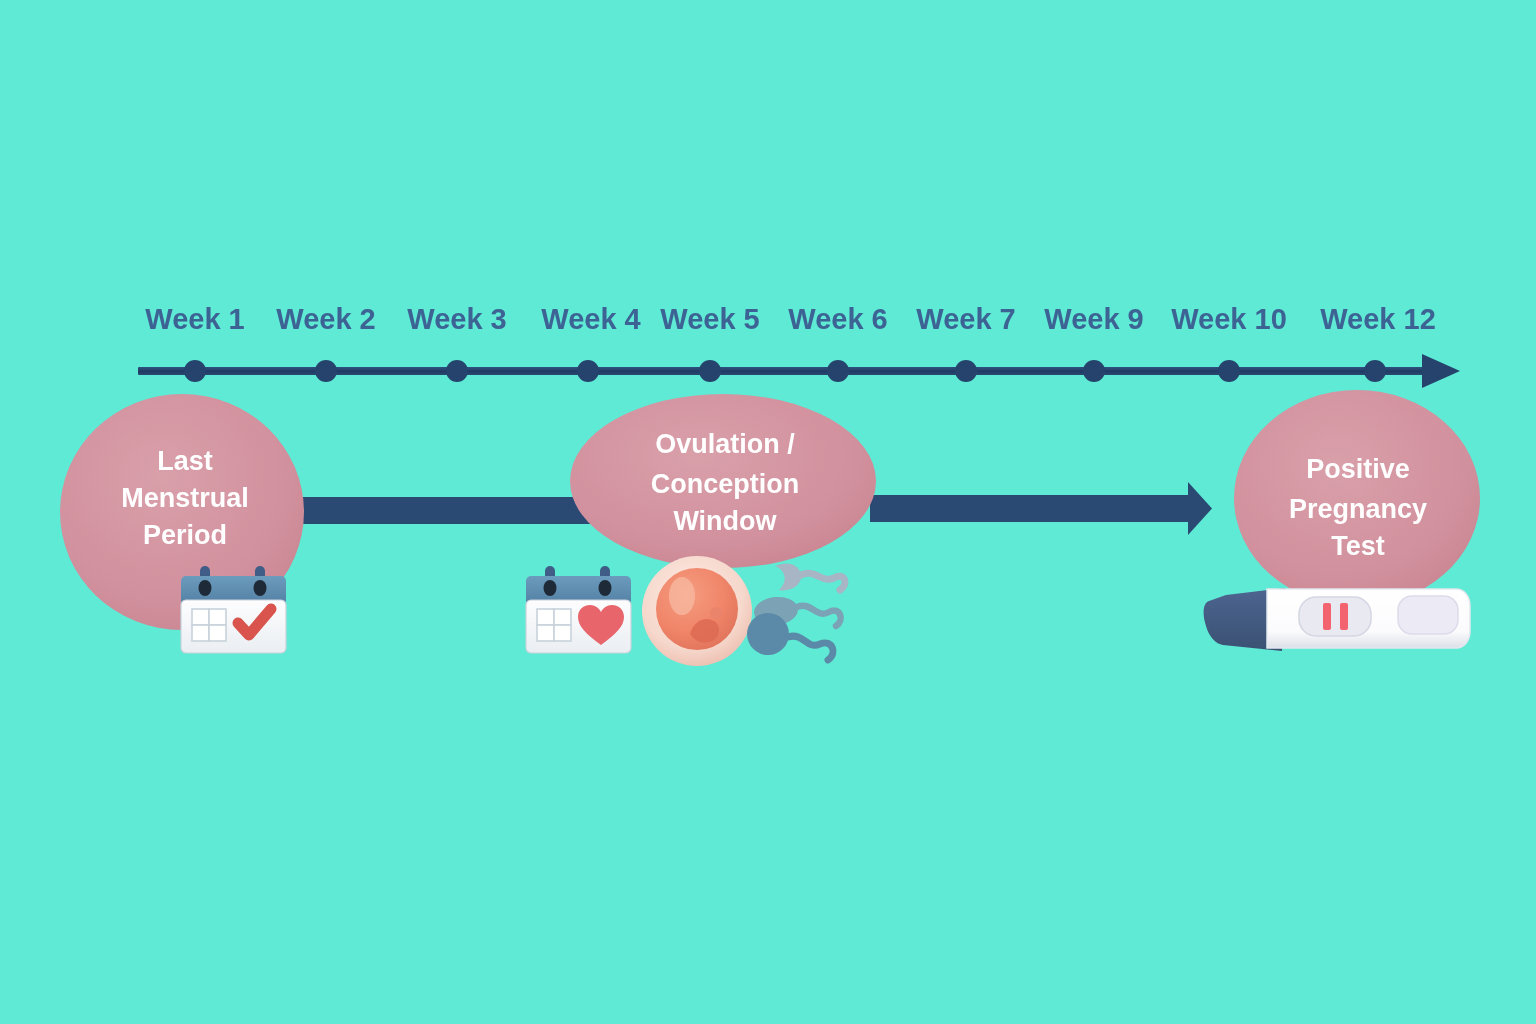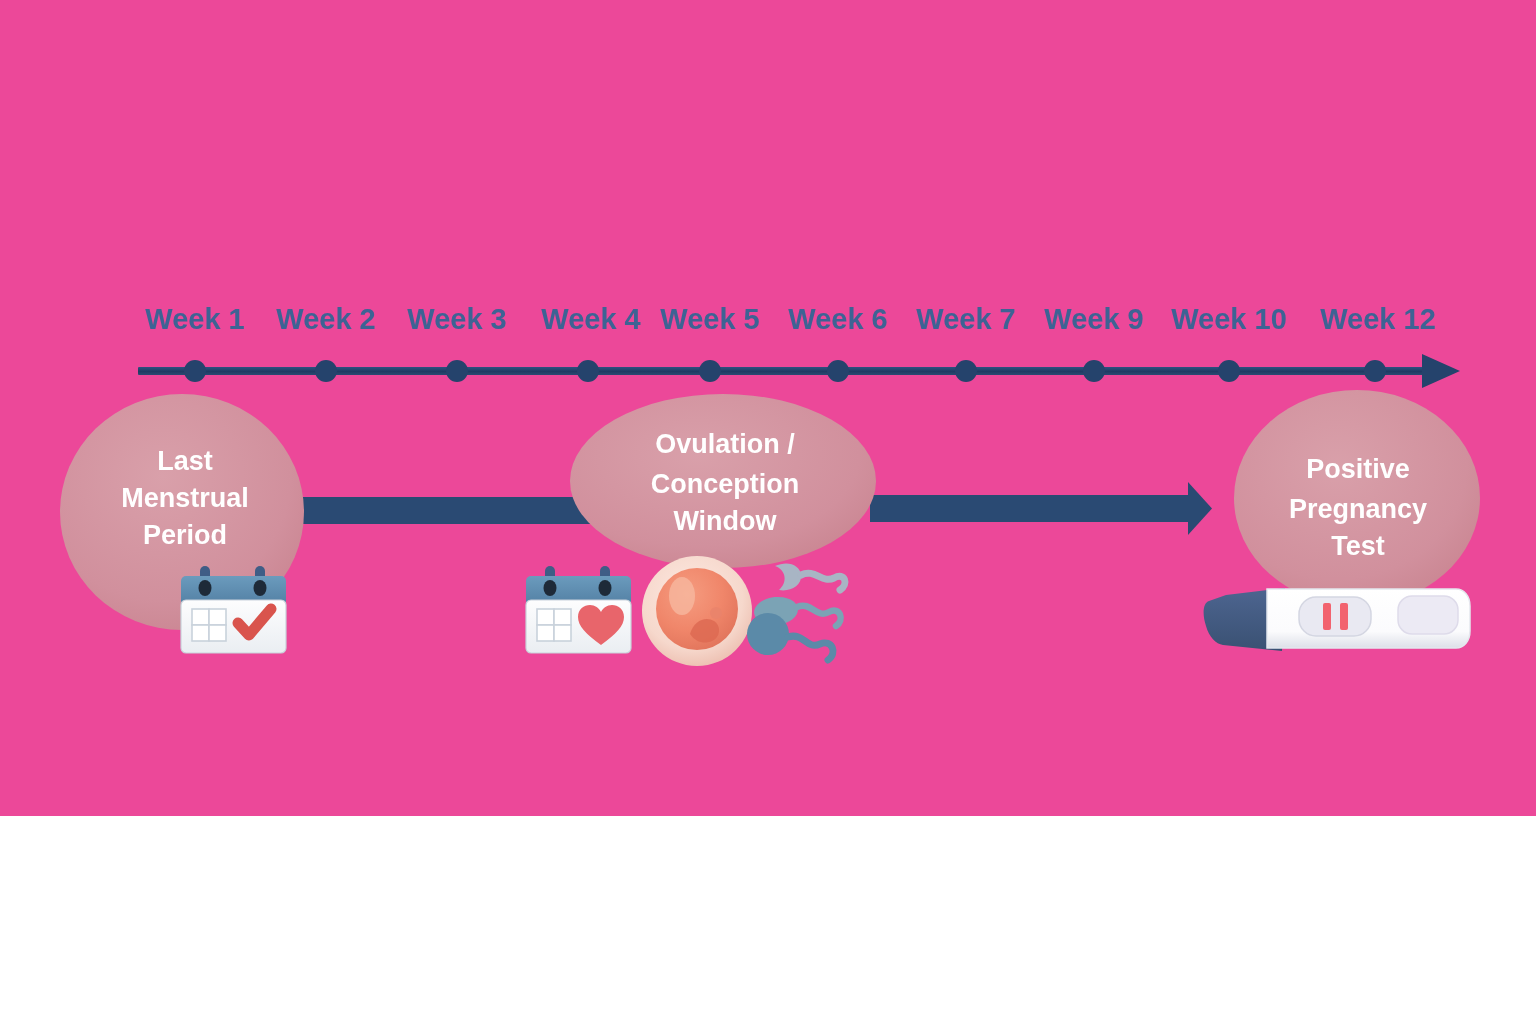--- a/index.html
+++ b/index.html
@@ -7,22 +7,22 @@
     margin: 0;
     padding: 0;
     background: #ffffff;
   }
   body {
     font-family: "Liberation Sans", sans-serif;
   }
   #stage {
     position: relative;
     width: 1536px;
-    height: 816px;
-    background: #ec4899;
+    height: 1024px;
+    background: #5eead4;
     overflow: hidden;
   }
   #diagram {
     position: absolute;
     inset: 0;
     width: 1536px;
     height: 1024px;
   }
   .wk-label {
     font-family: "Liberation Sans", sans-serif;

